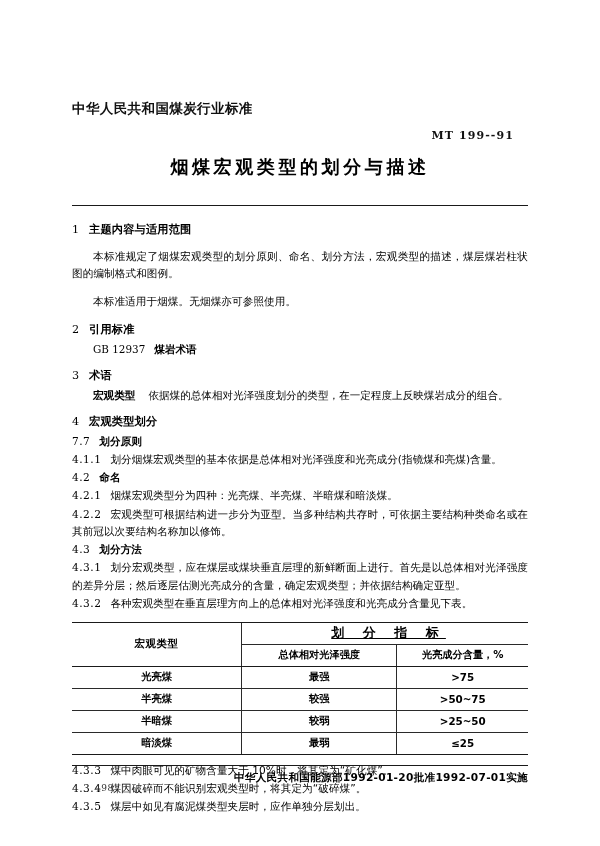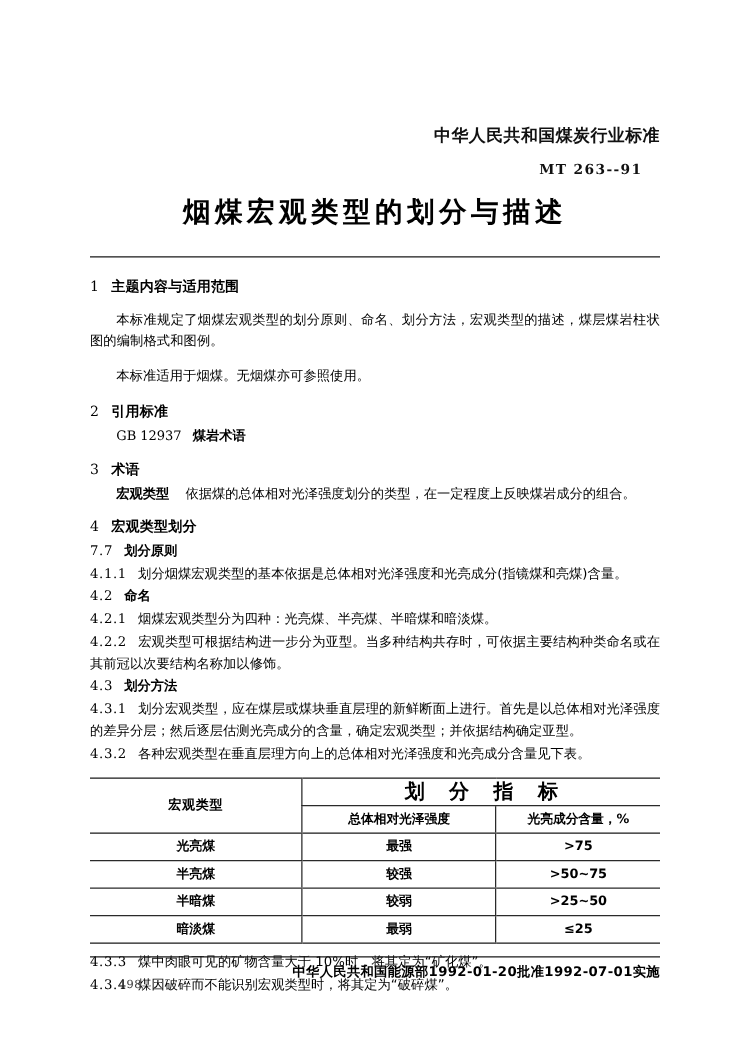--- a/index.html
+++ b/index.html
@@ -20,40 +20,40 @@
   }
 
   
   .doc-header {
     position: absolute;
     left: 72px;
     top: 100px;
     width: 456px;
   }
   .std-category {
-    text-align: right;
+    text-align: left;
     font-size: 13.5px;
     font-weight: bold;
     letter-spacing: 0.4px;
     color: #111;
   }
   .std-number {
     margin-top: 11px;
     text-align: right;
     font-size: 11px;
     font-weight: bold;
     letter-spacing: 1.1px;
     font-family: "DejaVu Serif", "Liberation Serif", serif;
     color: #111;
     padding-right: 14px;
   }
   .doc-title {
     margin-top: 13px;
     text-align: center;
-    font-size: 22px;
+    font-size: 18px;
     font-weight: bold;
     letter-spacing: 3.6px;
     color: #000;
   }
   .rule-top {
     position: absolute;
     left: 72px;
     top: 205px;
     width: 456px;
     height: 0;
@@ -154,23 +154,24 @@
   .hline-strong { border-bottom: 1.5px solid #1a1a1a; }
   .vline-l { border-left: 1px solid #2a2a2a; }
   th.hdr-type {
     width: 170px;
     height: 42px;
     font-size: 10.4px;
     letter-spacing: 0.6px;
   }
   th.hdr-span {
     height: 21px;
-    font-size: 16px;
+    font-size: 13px;
     letter-spacing: 7px;
     text-indent: 7px;
+    text-decoration: underline;
   }
   th.hdr-gloss { width: 155px; height: 21px; font-size: 10.2px; }
   th.hdr-content { width: 131px; height: 21px; font-size: 10.2px; }
   table.spec tbody td { height: 21px; font-size: 10.3px; }
 
   
   .rule-bottom {
     position: absolute;
     left: 72px;
     top: 765px;
@@ -200,21 +201,21 @@
     letter-spacing: 0.5px;
   }
 </style>
 </head>
 <body>
 
 <div id="page">
 
   <div class="doc-header">
     <div class="std-category">中华人民共和国煤炭行业标准</div>
-    <div class="std-number">MT 263--91</div>
+    <div class="std-number">MT 199--91</div>
     <div class="doc-title">烟煤宏观类型的划分与描述</div>
   </div>
   <div class="rule-top"></div>
 
   <div class="body-area">
 
     <div class="sec-head">
       <span class="num">1</span><span>主题内容与适用范围</span>
     </div>
     <p class="para indent">本标准规定了烟煤宏观类型的划分原则、命名、划分方法，宏观类型的描述，煤层煤岩柱状图的编制格式和图例。</p>
@@ -298,20 +299,23 @@
           </tr>
         </tbody>
       </table>
     </div>
 
     <div class="clause">
       <span class="cnum">4.3.3</span><span>煤中肉眼可见的矿物含量大于 10%时，将其定为“矿化煤”。</span>
     </div>
     <div class="clause">
       <span class="cnum">4.3.4</span><span>煤因破碎而不能识别宏观类型时，将其定为“破碎煤”。</span>
+    </div>
+    <div class="clause">
+      <span class="cnum">4.3.5</span><span>煤层中如见有腐泥煤类型夹层时，应作单独分层划出。</span>
     </div>
 
   </div>
 
   <div class="rule-bottom"></div>
   <div class="footer-row">
     <div class="fl">中华人民共和国能源部1992-01-20批准</div>
     <div class="fr">1992-07-01实施</div>
   </div>
   <div class="page-no">498</div>

